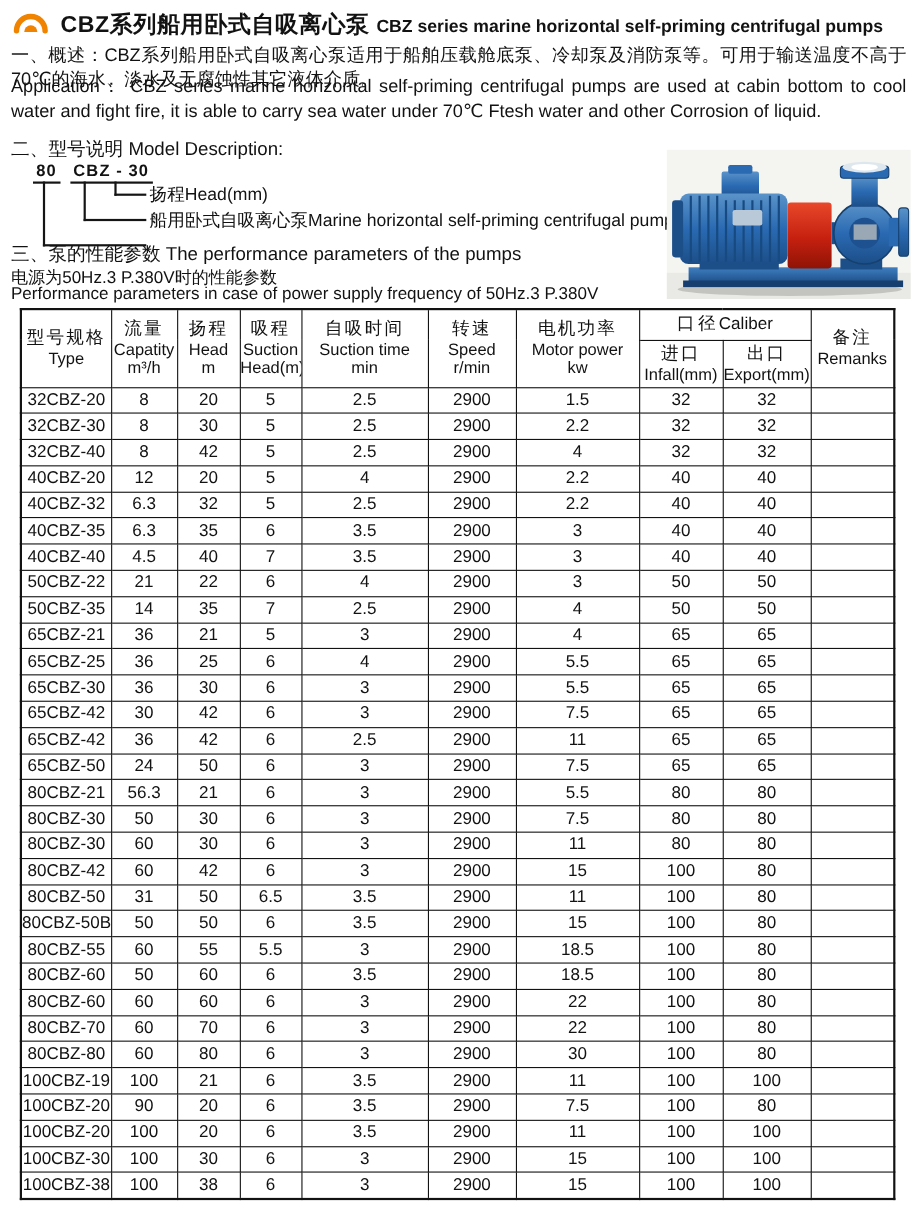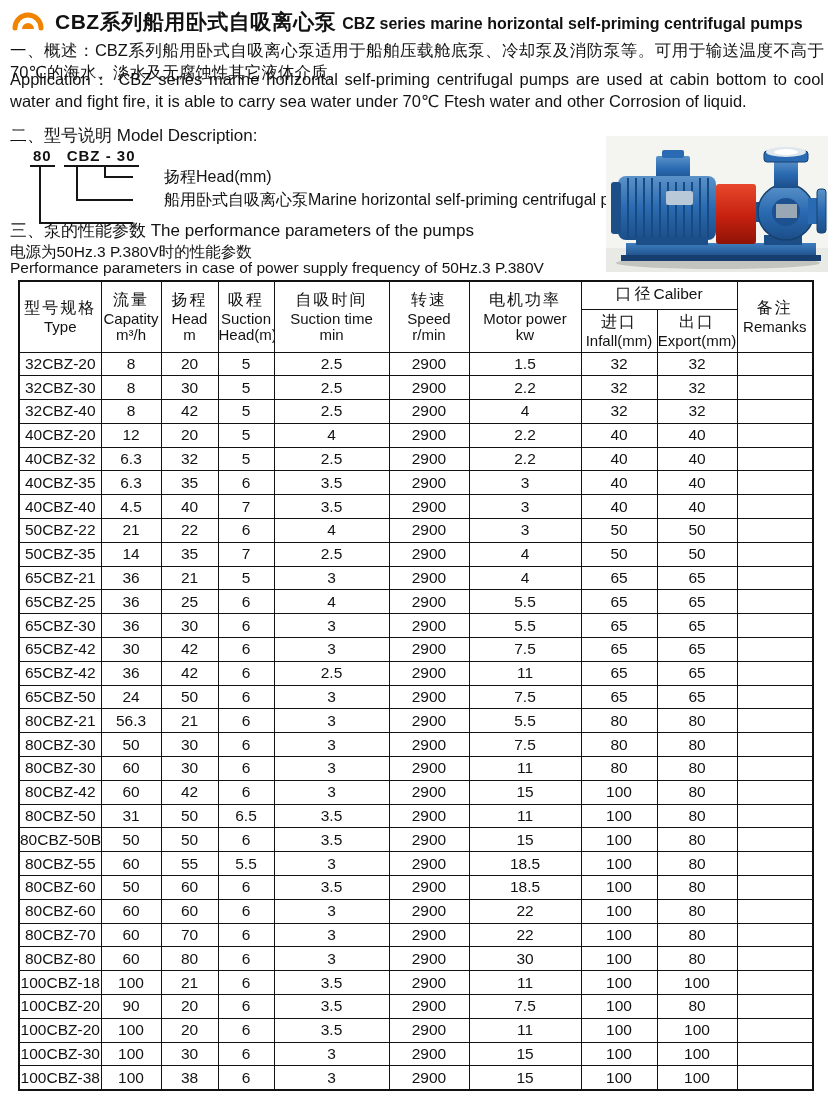--- a/index.html
+++ b/index.html
@@ -26,21 +26,21 @@
   #note-en{top:259px;}
   
   #model-diagram{position:absolute;left:30px;top:147px;width:585px;height:92px;}
   .code{font-size:15px;font-weight:bold;letter-spacing:1px;}
   .code .seg{display:inline-block;border-bottom:2px solid #151515;padding:0 3px 1px 3px;}
   .code .seg+.seg{margin-left:9px;}
   .bracket{position:absolute;border-left:2px solid #151515;border-bottom:2px solid #151515;}
   #bracket-1{left:74px;top:18px;width:27px;height:11px;}
   #bracket-2{left:46px;top:18px;width:55px;height:34px;}
   #bracket-3{left:9px;top:18px;width:92px;height:57px;}
-  .callout{position:absolute;left:106px;font-size:16px;white-space:nowrap;margin-left:28px;}
+  .callout{position:absolute;left:106px;font-size:16px;white-space:nowrap;}
   #callout-1{top:20px;}
   #callout-2{top:43px;}
   #callout-3{top:66px;}
   
   #pump-photo{position:absolute;left:606px;top:136px;width:222px;height:136px;}
   
   #spec-table{
     position:absolute;left:18px;top:280px;width:794px;
     border-collapse:collapse;table-layout:fixed;border:2px solid #121212;
   }
@@ -528,21 +528,21 @@
         <td>80</td>
         <td>6</td>
         <td>3</td>
         <td>2900</td>
         <td>30</td>
         <td>100</td>
         <td>80</td>
         <td></td>
       </tr>
       <tr>
-        <td>100CBZ-18</td>
+        <td>100CBZ-19</td>
         <td>100</td>
         <td>21</td>
         <td>6</td>
         <td>3.5</td>
         <td>2900</td>
         <td>11</td>
         <td>100</td>
         <td>100</td>
         <td></td>
       </tr>

